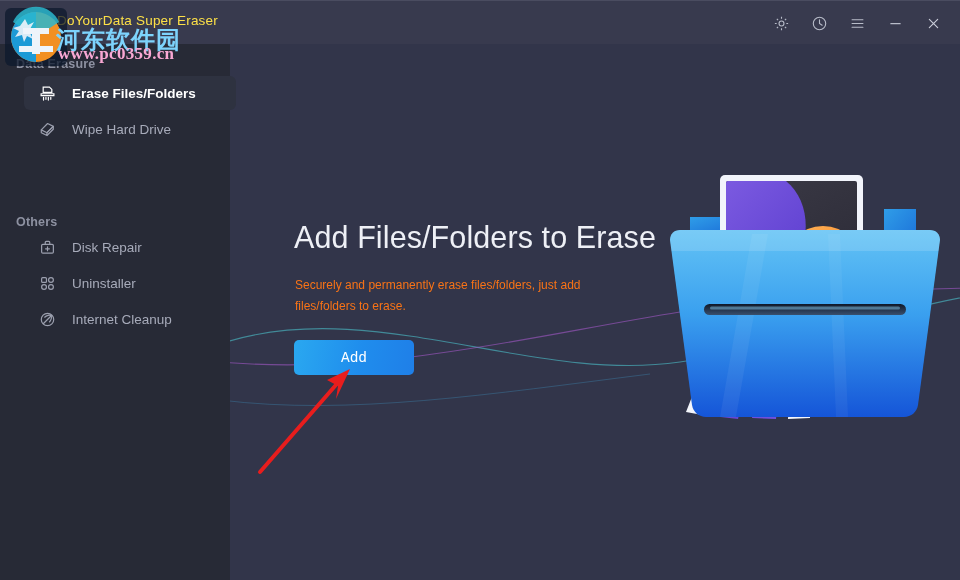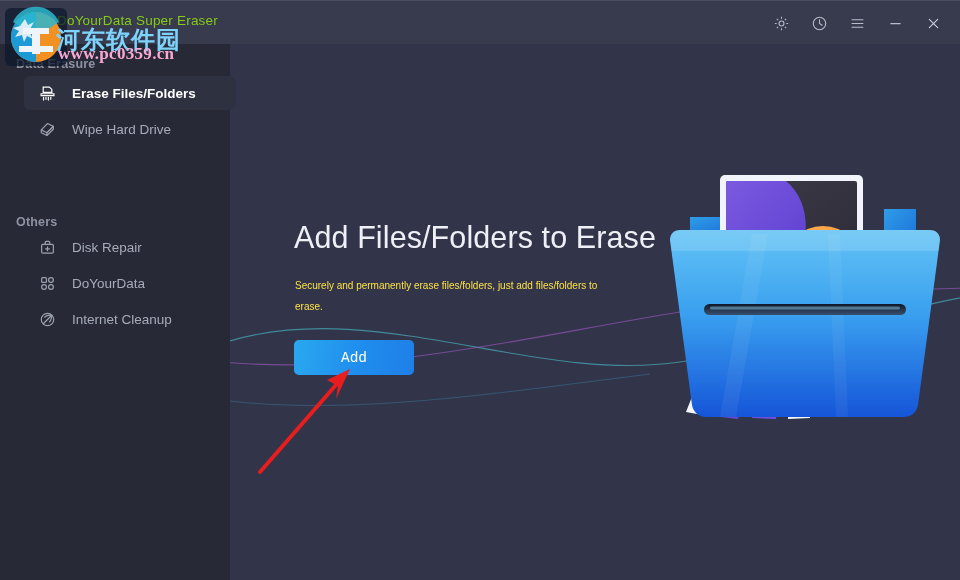--- a/index.html
+++ b/index.html
@@ -19,21 +19,21 @@
   
   #titlebar {
     position: absolute; left: 0; top: 0;
     width: 960px; height: 44px;
     background: #383a4e;
     border-top: 1px solid #4a4c60;
     z-index: 40;
   }
   #app-title {
     position: absolute; left: 57px; top: 12px;
-    font-size: 13.5px; color: #84cc16;
+    font-size: 13.5px; color: #fde047;
     letter-spacing: .2px; white-space: nowrap;
   }
   .winbtns {
     position: absolute; right: 10px; top: 0;
     height: 44px; display: flex; align-items: center; gap: 4px;
   }
   .winbtn {
     width: 34px; height: 34px;
     display: flex; align-items: center; justify-content: center;
     border-radius: 4px; cursor: pointer;
@@ -93,21 +93,21 @@
   #waves { position: absolute; left: 0; top: 0; width: 730px; height: 536px; }
 
   #headline {
     position: absolute; left: 64px; top: 176px;
     font-size: 30.5px; color: #eef0f6; font-weight: normal;
     letter-spacing: .1px; white-space: nowrap; z-index: 5;
   }
   #subtitle {
     position: absolute; left: 65px; top: 231px;
     width: 330px;
-    font-size: 10px; color: #fde047; line-height: 21px; z-index: 5;
+    font-size: 12px; color: #f97316; line-height: 21px; z-index: 5;
   }
   #add-button {
     position: absolute; left: 64px; top: 296px;
     width: 120px; height: 35px;
     border: none; border-radius: 5px;
     background: linear-gradient(100deg, #2aa8f0 0%, #1f8ded 55%, #1f7fe8 100%);
     color: #ffffff; font-size: 14.5px;
     font-family: Liberation Mono, monospace;
     cursor: pointer; z-index: 6;
   }
@@ -226,21 +226,21 @@
 
     <div class="side-item" id="it-uninst">
       <span class="ic">
         <svg width="19" height="19" viewBox="0 0 22 22" fill="none" stroke-width="1.4">
           <rect x="4.2" y="4.2" width="5.6" height="5.6" rx="1.2"></rect>
           <rect x="12.2" y="4.2" width="5.6" height="5.6" rx="2.8"></rect>
           <rect x="4.2" y="12.2" width="5.6" height="5.6" rx="2.8"></rect>
           <rect x="12.2" y="12.2" width="5.6" height="5.6" rx="2.8"></rect>
         </svg>
       </span>
-      <span class="lbl">DoYourData</span>
+      <span class="lbl">Uninstaller</span>
     </div>
 
     <div class="side-item" id="it-inet">
       <span class="ic">
         <svg width="19" height="19" viewBox="0 0 22 22" fill="none" stroke-width="1.4">
           <circle cx="11" cy="11" r="7.2"></circle>
           <path d="M5.8 16.2L16.2 5.8"></path>
           <path d="M7.4 8.6c2.6-2.3 6.2-3.4 7.6-2 1.4 1.4.3 5-2 7.6"></path>
         </svg>
       </span>

